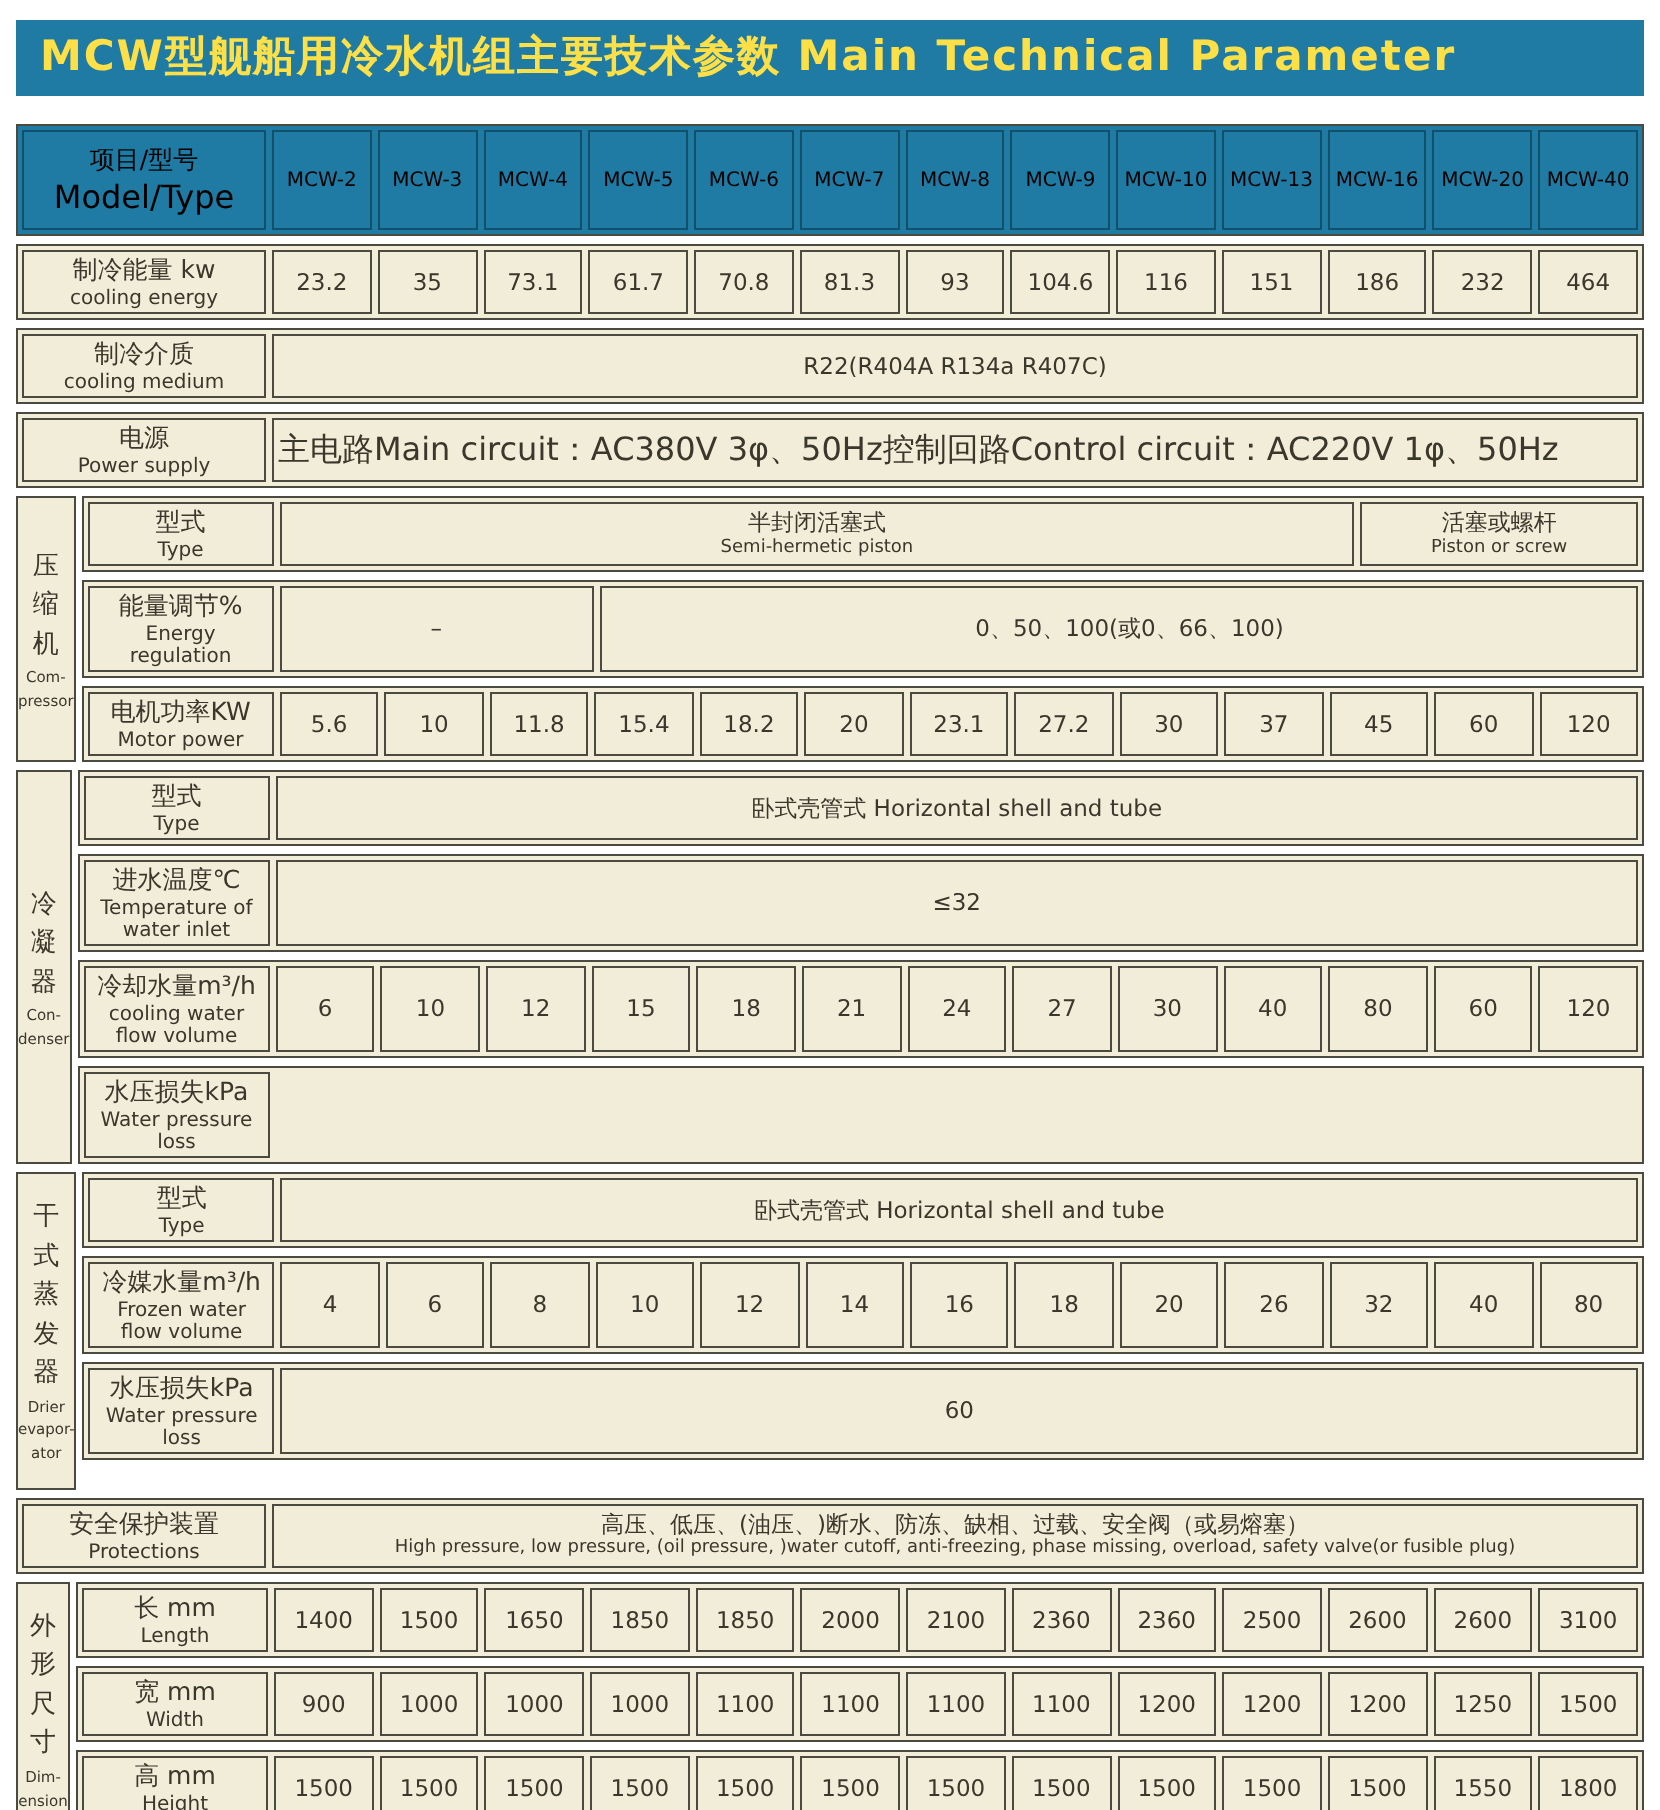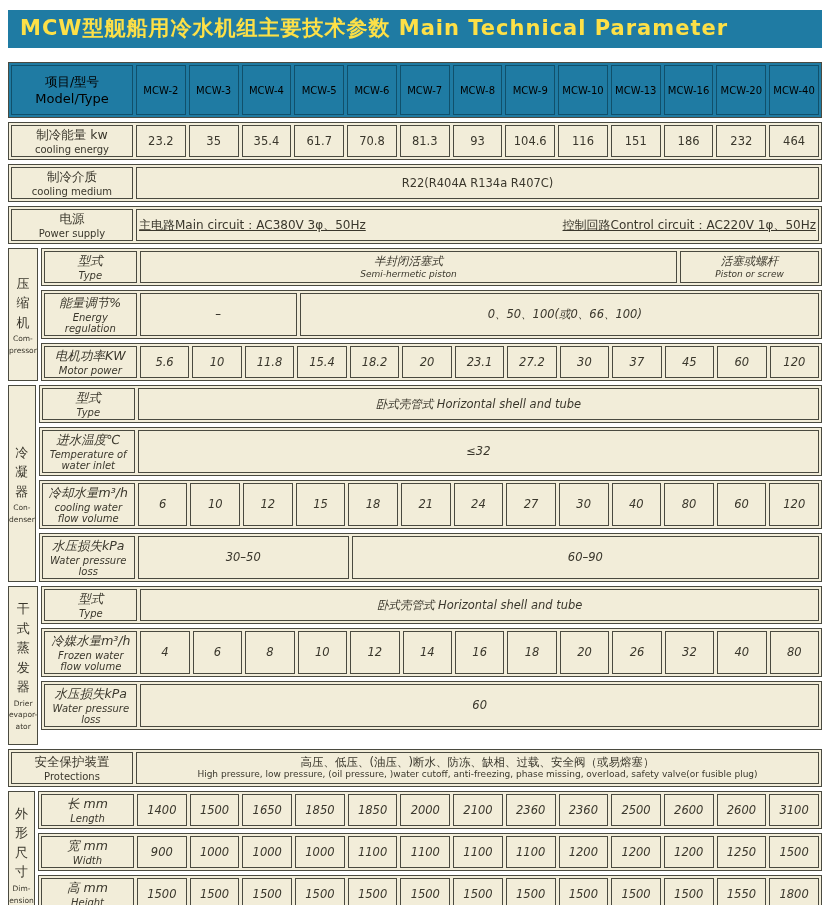--- a/index.html
+++ b/index.html
@@ -32,38 +32,38 @@
     display:flex;flex-direction:column;align-items:center;justify-content:center;
     min-height:27px;flex-grow:1;flex-basis:0;text-align:center;padding:1px 2px;
   }
   .label-cell{flex:0 0 122px;}
   .label-cell.insec{flex:0 0 93px;}
   .lab-cn{font-size:12.5px;}
   .lab-en{font-size:10px;}
   .dataw{flex:1;display:flex;gap:3px;}
   .ln{font-size:11.5px;line-height:1.25;}
   .ln.sub{font-size:9px;}
-  .spread{display:flex;width:100%;justify-content:space-between;font-size:12px;text-decoration:underline;}
+  .spread{display:flex;width:100%;justify-content:flex-start;font-size:16px;}
   .section{display:flex;gap:3px;margin-bottom:4px;}
   .side-box{
     flex:0 0 27px;border:1px solid var(--border);background:var(--cream);
     display:flex;flex-direction:column;align-items:center;justify-content:center;
     padding:12px 0;gap:2px;
   }
   .side-cn{width:1.15em;font-size:13px;line-height:1.5;word-break:break-all;text-align:center;}
   .side-en{font-size:7.5px;line-height:1.3;}
   .sec-rows{flex:1;display:flex;flex-direction:column;gap:4px;}
-  .sec-rows .band{margin-bottom:0;font-style:italic;}
+  .sec-rows .band{margin-bottom:0;}
   .band.header{background:var(--teal);}
   .band.header .cell{
     background:var(--teal);color:#000000;border-color:var(--teal-dark);
     min-height:50px;
   }
   .band.header .hlab-cn{font-size:12.5px;}
-  .band.header .hlab-en{font-size:13px;}
+  .band.header .hlab-en{font-size:16px;}
   .band.header .model{font-size:10px;}
 </style>
 </head>
 <body>
 
 <div class="page">
   <div class="title-bar">MCW型舰船用冷水机组主要技术参数  Main  Technical  Parameter</div>
 
   <div>
     <div class="band header">
@@ -120,21 +120,21 @@
             <div class="lab-en">cooling energy</div>
           </div>
           <div class="dataw">
             <div class="cell">
               <div class="ln">23.2</div>
             </div>
             <div class="cell">
               <div class="ln">35</div>
             </div>
             <div class="cell">
-              <div class="ln">35.4</div>
+              <div class="ln">73.1</div>
             </div>
             <div class="cell">
               <div class="ln">61.7</div>
             </div>
             <div class="cell">
               <div class="ln">70.8</div>
             </div>
             <div class="cell">
               <div class="ln">81.3</div>
             </div>
@@ -345,28 +345,20 @@
                 </div>
                 <div class="cell">
                   <div class="ln">120</div>
                 </div>
               </div>
             </div>
             <div class="band">
               <div class="cell label-cell insec">
                 <div class="lab-cn">水压损失kPa</div>
                 <div class="lab-en">Water pressure loss</div>
-              </div>
-              <div class="dataw">
-                <div class="cell" style="flex-grow: 4;">
-                  <div class="ln">30–50</div>
-                </div>
-                <div class="cell" style="flex-grow: 9;">
-                  <div class="ln">60–90</div>
-                </div>
               </div>
             </div>
           </div>
         </div>
         <div class="section">
           <div class="side-box">
             <div class="side-cn">干式蒸发器</div>
             <div class="side-en">Drier</div>
             <div class="side-en">evapor-</div>
             <div class="side-en">ator</div>

